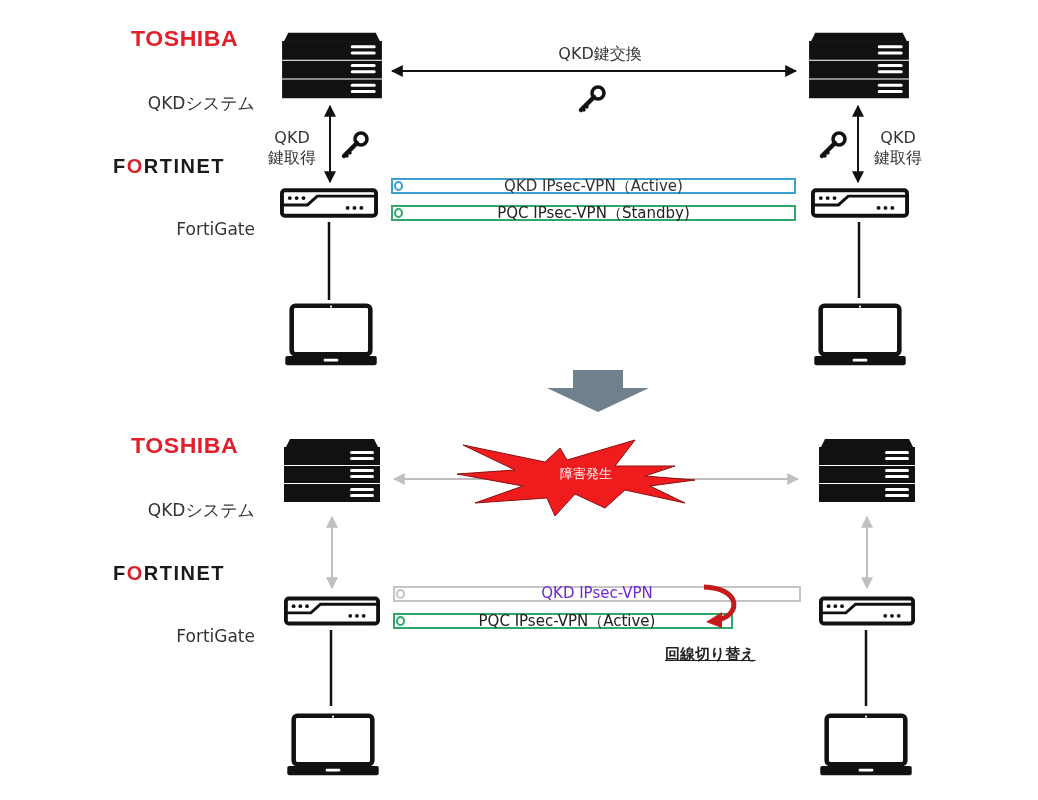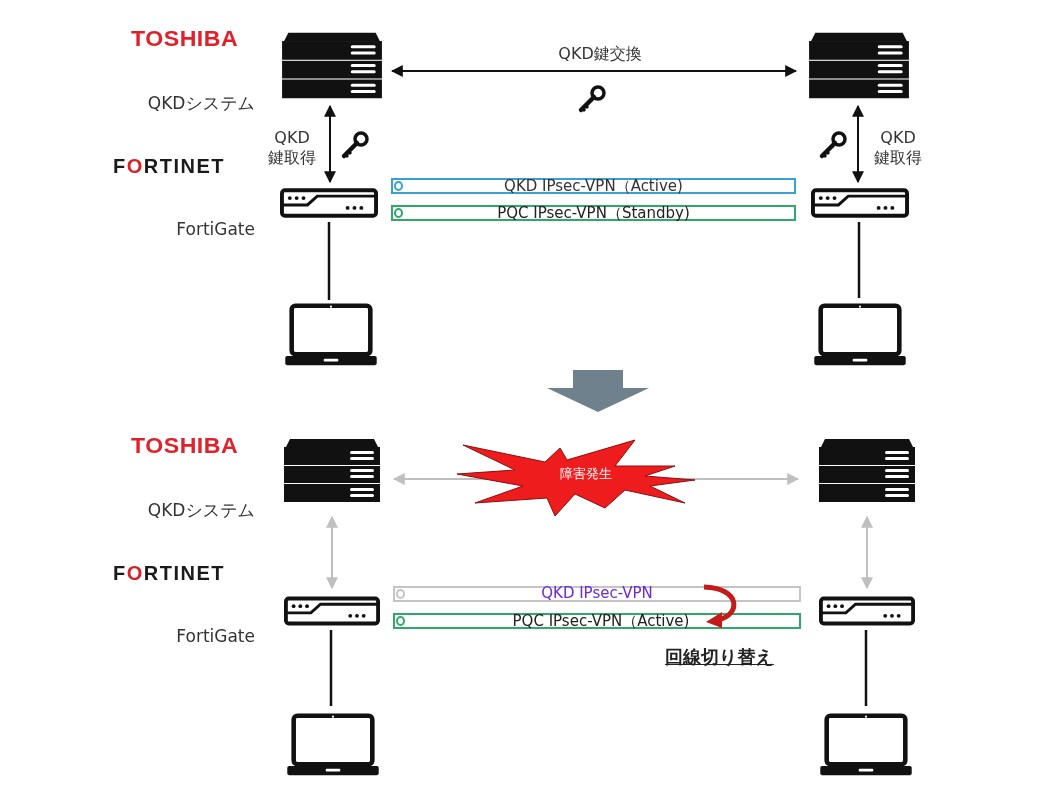--- a/index.html
+++ b/index.html
@@ -8,21 +8,21 @@
   .toshiba{font-family:"Liberation Sans",sans-serif;font-weight:900;color:#e0202a;font-size:22px;letter-spacing:0.5px;transform:scaleX(1.05);transform-origin:left;}
   .fortinet{font-family:"Liberation Sans",sans-serif;font-weight:700;color:#1a1a1a;font-size:20px;letter-spacing:1.5px;}
   .fortinet .o{color:#d62128;}
   .lbl{font-size:17px;color:#333;text-align:right;white-space:nowrap;margin-top:29px;}
   .lbl-c{font-size:16px;color:#333;text-align:center;line-height:20px;white-space:nowrap;}
   .tunnel{position:absolute;height:16px;border:2px solid;border-radius:0;box-sizing:border-box;display:flex;align-items:center;justify-content:center;font-size:15px;line-height:14px;white-space:nowrap;}
   .tunnel::before{content:"";position:absolute;left:1px;top:1px;bottom:1px;width:5px;border:2px solid;border-color:inherit;border-radius:50%;}
   .t-blue{border-color:#3aa0cf;color:#333;}
   .t-green{border-color:#2fa86a;color:#222;}
   .t-gray{border-color:#c4c4c4;color:#6d28d9;align-items:flex-end;}
-  .switch-label{font-size:18px;font-weight:700;color:#222;text-decoration:underline;white-space:nowrap;}
+  .switch-label{font-size:15px;font-weight:700;color:#222;text-decoration:underline;white-space:nowrap;}
   svg{position:absolute;overflow:visible;}
 </style>
 </head>
 <body>
 
 <svg width="0" height="0" style="position:absolute">
   <defs>
     <marker id="ah-black" viewBox="0 0 10 10" refX="9" refY="5" markerWidth="6" markerHeight="6" orient="auto-start-reverse">
       <path d="M0,0 L10,5 L0,10 z" fill="#111"></path>
     </marker>
@@ -174,21 +174,21 @@
   <svg style="left:284px;top:596px;" width="96" height="30">
       <use href="#fortigate" width="96" height="30"></use>
     </svg>
   <svg style="left:819px;top:596px;" width="96" height="30">
       <use href="#fortigate" width="96" height="30"></use>
     </svg>
 
   <div class="tunnel t-gray" style="left:393px;top:586px;width:408px;">
       <span>QKD IPsec-VPN</span>
     </div>
-  <div class="tunnel t-green" style="left:393px;top:613px;width:408px;padding-left:8px;">
+  <div class="tunnel t-green" style="left:393px;top:613px;width:340px;padding-left:8px;">
       <span>PQC IPsec-VPN（Active)</span>
     </div>
 
   <svg style="left:700px;top:584px;" width="44" height="48">
     <path d="M4,3 C40,4 42,30 18,36" fill="none" stroke="#c41a1a" stroke-width="5"></path>
     <path d="M22,28 L6,38 L22,44 Z" fill="#c41a1a"></path>
   </svg>
   <div class="abs switch-label" style="left:665px;top:645px;">回線切り替え</div>
 
   <svg style="left:329px;top:630px;" width="4" height="78">

